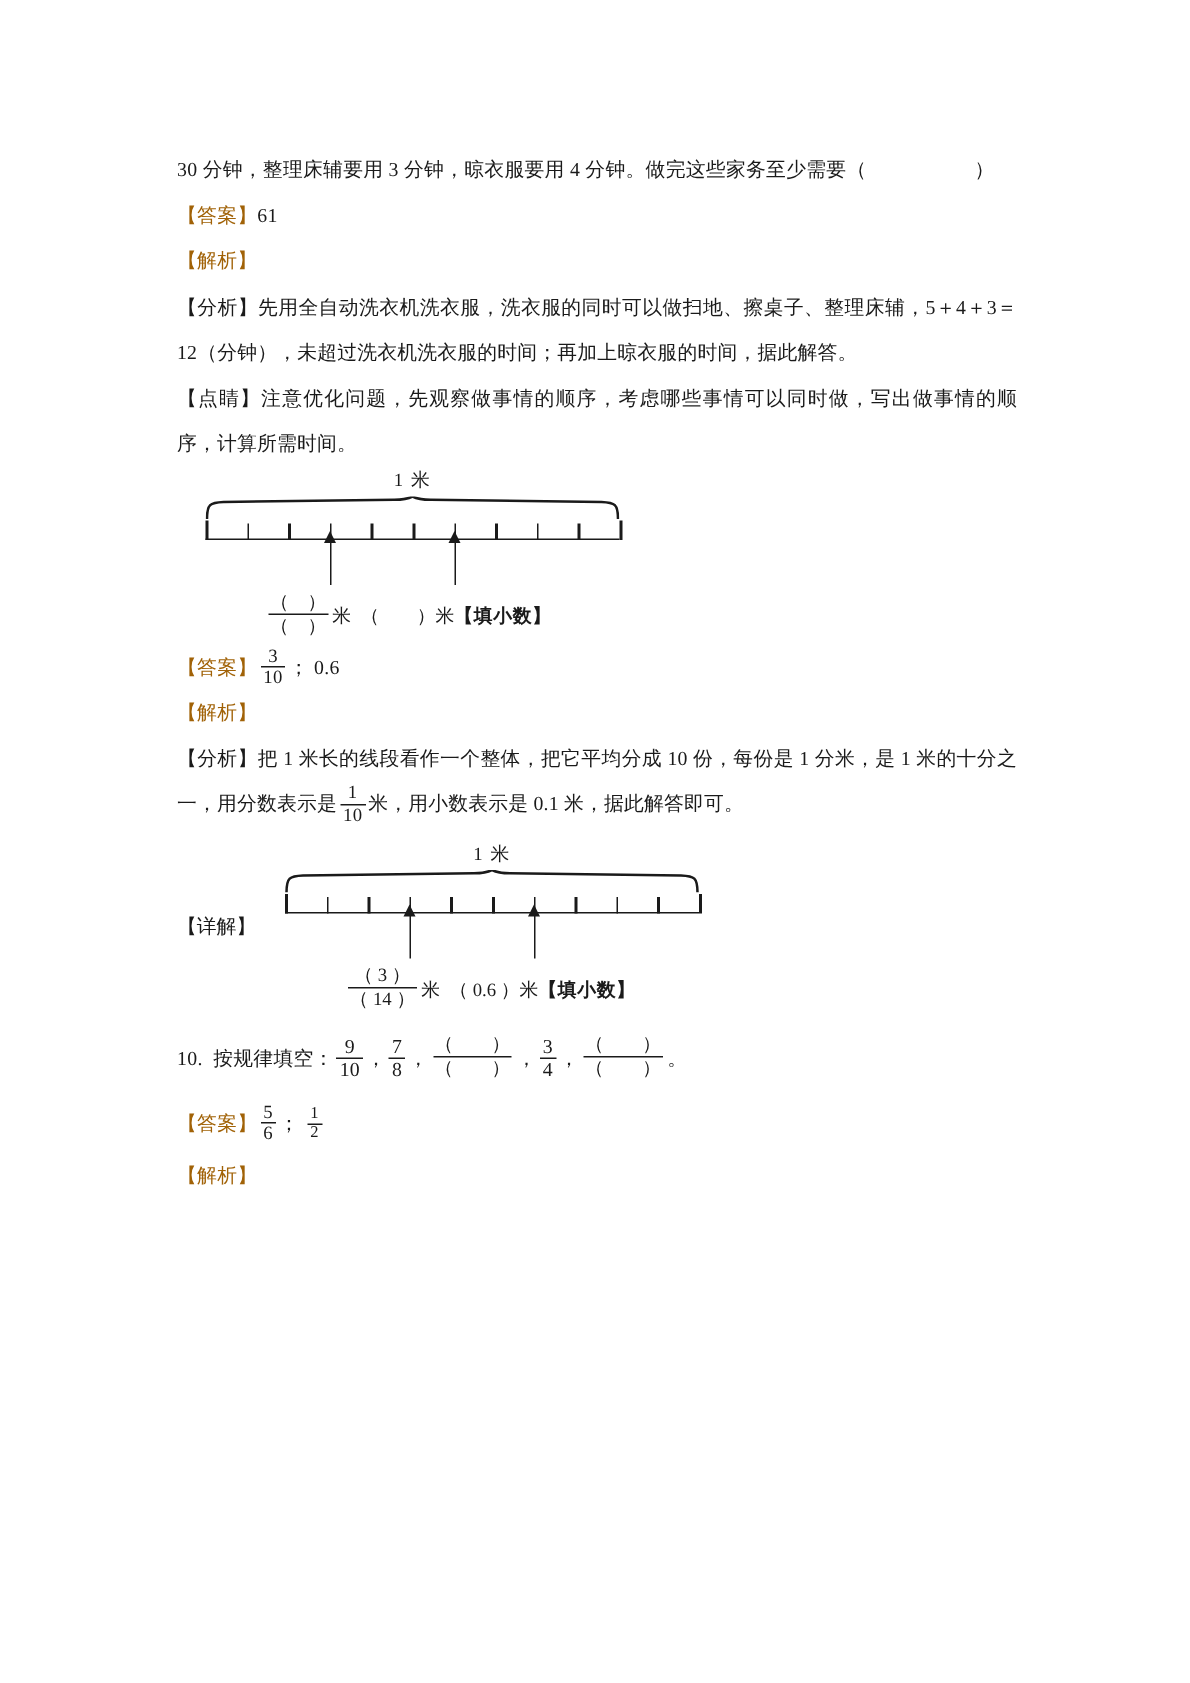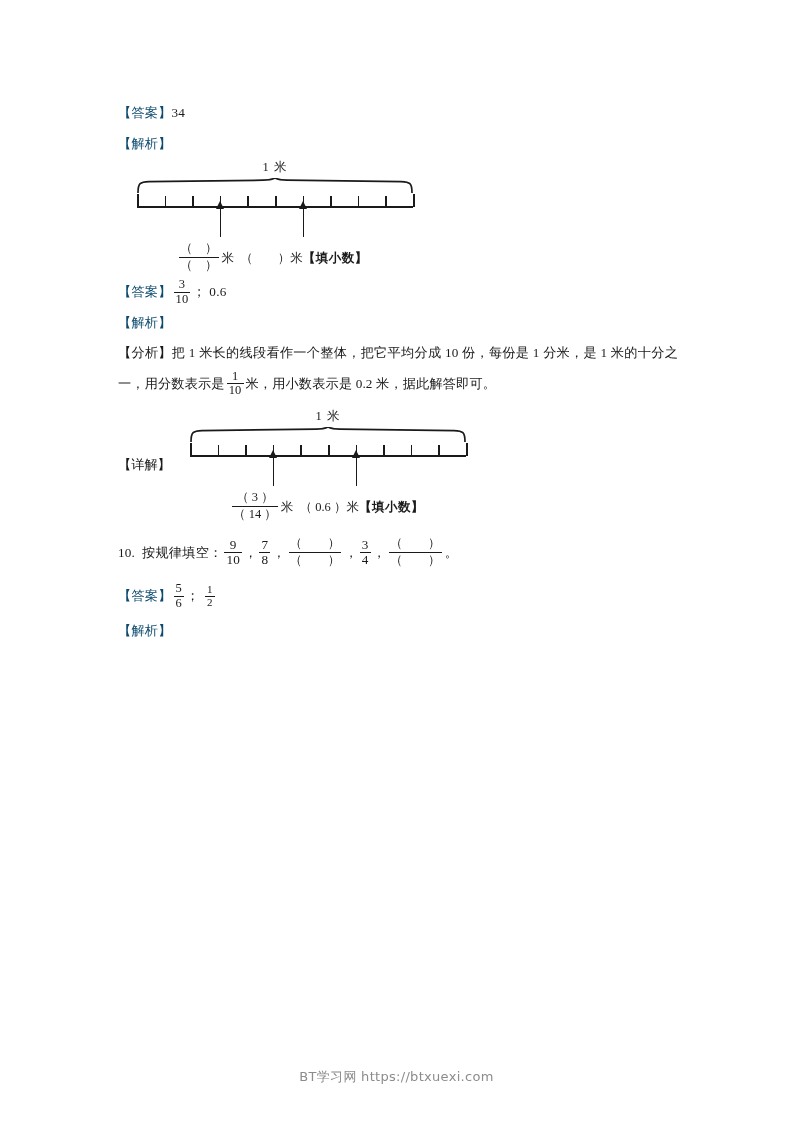--- a/index.html
+++ b/index.html
@@ -33,21 +33,21 @@
     letter-spacing: 0.2px;
     white-space: nowrap;
   }
   .para {
     font-size: 13.2px;
     line-height: 30.5px;
     letter-spacing: 0.15px;
     text-align: justify;
   }
   .tag {
-    color: #0c4a6e;
+    color: #a16207;
     font-family: Liberation Serif, serif;
   }
   .gap-wide {
     display: inline-block;
     width: 72px;
   }
 
   
   .frac {
     display: inline-block;
@@ -200,31 +200,40 @@
   }
   .spacer-sm { height: 9px; }
   .spacer-xs { height: 4px; }
 </style>
 </head>
 <body>
 
 <div class="page">
   <div class="content">
 
-
-    <div class="line">
-      <span class="tag">【答案】</span><span>34</span>
+    <div class="line">
+      <span>30 分钟，整理床辅要用 3 分钟，晾衣服要用 4 分钟。做完这些家务至少需要（</span><span class="gap-wide"></span><span>）</span>
+    </div>
+
+    <div class="line">
+      <span class="tag">【答案】</span><span>61</span>
     </div>
 
     <div class="line">
       <span class="tag">【解析】</span>
     </div>
 
-
-
+    <div class="para">
+      <span>【分析】</span><span>先用全自动洗衣机洗衣服，洗衣服的同时可以做扫地、擦桌子、整理床辅，5＋4＋3＝12（分钟），未超过洗衣机洗衣服的时间；再加上晾衣服的时间，据此解答。</span>
+    </div>
+
+
+    <div class="para">
+      <span>【点睛】</span><span>注意优化问题，先观察做事情的顺序，考虑哪些事情可以同时做，写出做事情的顺序，计算所需时间。</span>
+    </div>
 
 
     <div class="figure-row">
       <div class="figure fig-offset-1">
         <div class="fig-inner">
           <div class="fig-label-meter">1 米</div>
           <svg class="brace" viewBox="0 0 276 15" preserveAspectRatio="none">
             <path d="M1,15 C1,5 3,4 12,3.6 L126,2.2 C133,2.1 136,1 138,0 C140,1 143,2.1 150,2.2 L264,3.6 C273,4 275,5 275,15" fill="none" stroke="#1a1a1a" stroke-width="1.7"></path>
           </svg>
           <div class="axis"></div>
@@ -253,21 +262,21 @@
 
     <div class="line">
       <span class="tag">【答案】</span><span class="frac frac-nl"><span class="num">3</span><span class="den">10</span></span><span>；</span>&nbsp;<span>0.6</span>
     </div>
 
     <div class="line">
       <span class="tag">【解析】</span>
     </div>
 
     <div class="para">
-      <span>【分析】</span><span>把 1 米长的线段看作一个整体，把它平均分成 10 份，每份是 1 分米，是 1 米的十分之一，用分数表示是</span><span class="frac frac-nl"><span class="num">1</span><span class="den">10</span></span><span>米，用小数表示是 0.2 米，据此解答即可。</span>
+      <span>【分析】</span><span>把 1 米长的线段看作一个整体，把它平均分成 10 份，每份是 1 分米，是 1 米的十分之一，用分数表示是</span><span class="frac frac-nl"><span class="num">1</span><span class="den">10</span></span><span>米，用小数表示是 0.1 米，据此解答即可。</span>
     </div>
 
     <div class="spacer-sm"></div>
 
     <div class="figure-row">
       <span class="detail-label">【详解】</span>
       <div class="figure fig-offset-2">
         <div class="fig-inner">
           <div class="fig-label-meter">1 米</div>
           <svg class="brace" viewBox="0 0 276 15" preserveAspectRatio="none">
@@ -307,14 +316,13 @@
     <div class="line" style="line-height:40px;">
       <span class="tag">【答案】</span><span class="frac frac-nl"><span class="num">5</span><span class="den">6</span></span><span>；</span>&nbsp;<span class="frac frac-sm"><span class="num">1</span><span class="den">2</span></span>
     </div>
 
     <div class="line">
       <span class="tag">【解析】</span>
     </div>
 
   </div>
 
-  <div class="footer">BT学习网 https://btxuexi.com</div>
 </div>
 
 </body></html>

